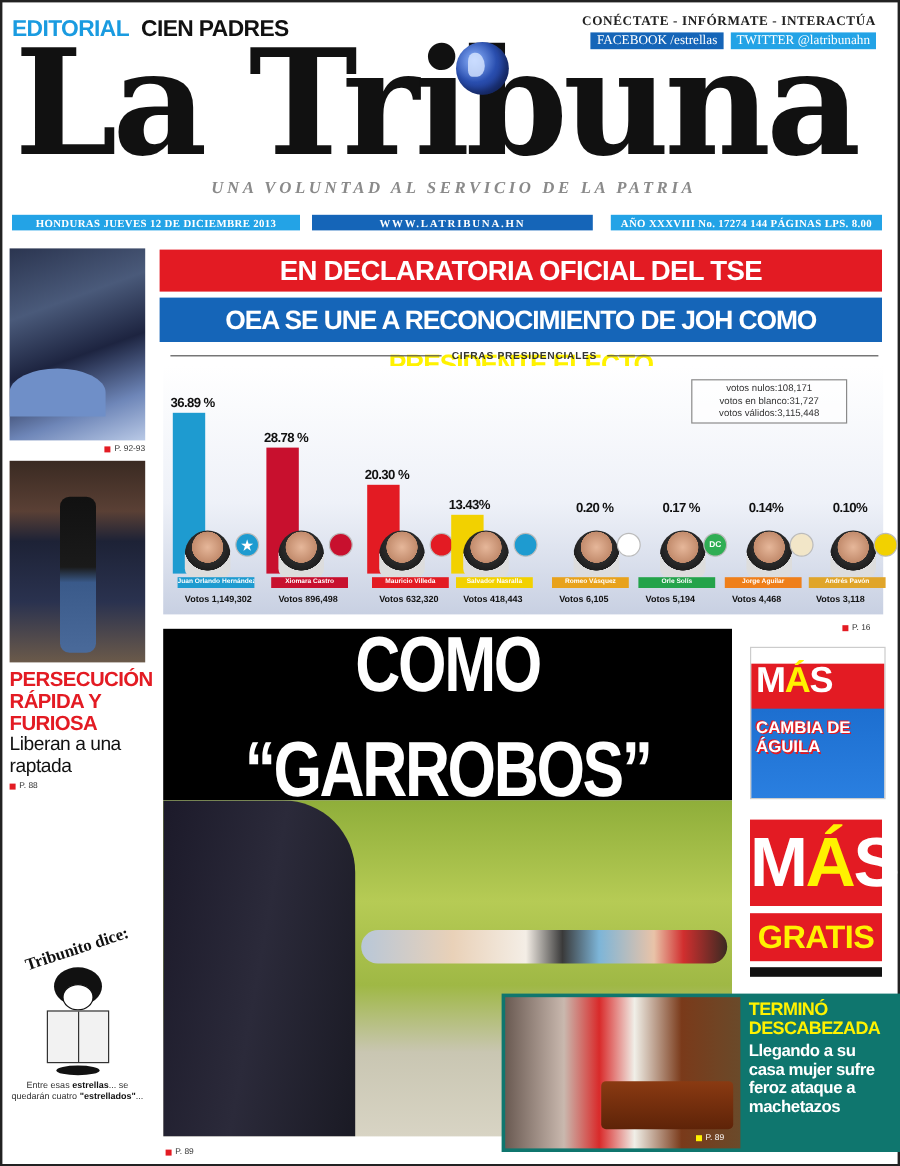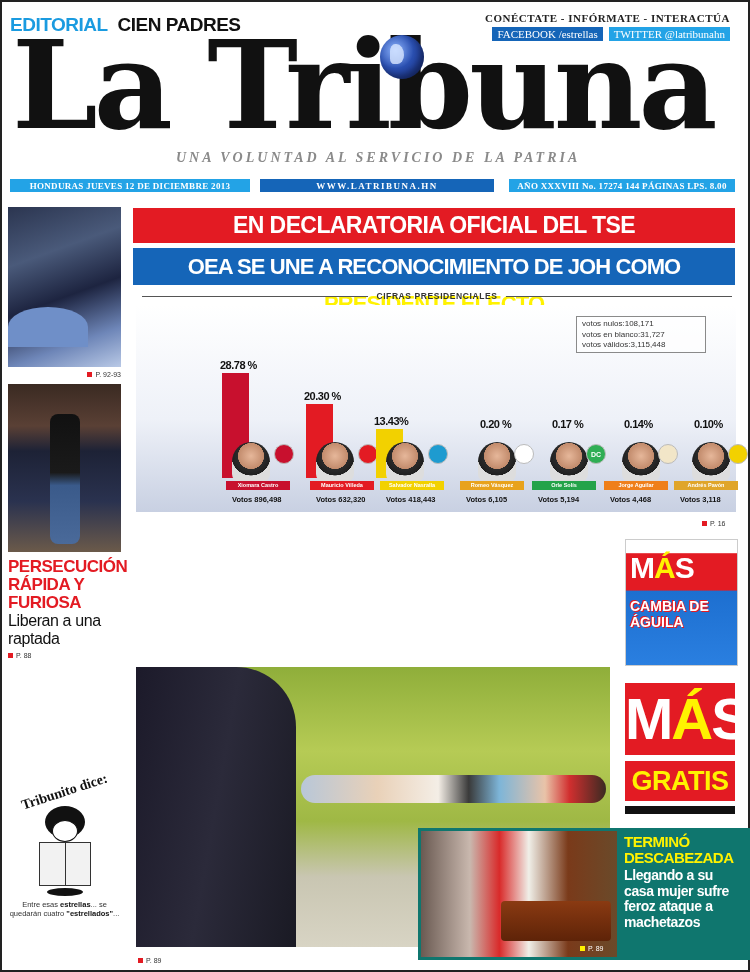--- a/index.html
+++ b/index.html
@@ -62,21 +62,21 @@
   
   .chart { position: absolute; left: 134px; top: 303px; width: 600px; height: 207px; background: linear-gradient(180deg, #ffffff 0%, #eef1f8 55%, #c8d0e2 100%); }
   .bar-group { position: absolute; bottom: 0; }
   .bar { position: absolute; bottom: 34px; width: 27px; }
   .bar-pct { position: absolute; font-weight: bold; font-size: 11px; color: #111; white-space: nowrap; letter-spacing: -0.5px; }
   .face-circle { position: absolute; width: 38px; height: 40px; border-radius: 50% 50% 8px 8px; background: radial-gradient(circle at 50% 35%, #e6b79a 0%, #c28b6c 40%, #2a2a2a 41%, #1f1f1f 60%, #ddd 61%); }
   .party-icon { position: absolute; width: 20px; height: 20px; border-radius: 50%; display: flex; align-items: center; justify-content: center; font-size: 11px; color: #fff; font-weight: bold; }
   .name-tag { position: absolute; height: 9px; font-size: 5.5px; color: #fff; font-weight: bold; text-align: center; line-height: 9px; white-space: nowrap; overflow: hidden; }
   .votes { position: absolute; font-size: 7.5px; font-weight: bold; color: #111; white-space: nowrap; }
   .stats-box { position: absolute; left: 440px; top: 11px; width: 130px; height: 37px; border: 1px solid #8a8a8a; background: rgba(255,255,255,0.6); padding: 2px 5px; font-size: 8px; line-height: 10.5px; color: #333; }
-  .stats-row { display: flex; justify-content: flex-start; }
+  .stats-row { display: flex; justify-content: center; }
   .p16 { position: absolute; left: 700px; top: 514px; }
 
   
   .main-head { position: absolute; left: 134px; top: 522px; width: 474px; height: 143px; background: #000; text-align: center; }
   .main-line1 { color: #fff; font-weight: bold; font-size: 52px; line-height: 70px; letter-spacing: -2px; transform: scaleY(1.25); display: block; margin-top: 4px; font-family: "Liberation Sans", sans-serif; }
   .main-line2 { color: #fff200; font-weight: bold; font-size: 44px; line-height: 52px; letter-spacing: -1.5px; transform: scaleY(1.2); display: block; margin-top: 4px; }
   .main-photo { position: absolute; left: 134px; top: 665px; width: 474px; height: 280px; overflow: hidden;
       background: linear-gradient(180deg, #8fae3a 0%, #b6cb55 30%, #9fb845 55%, #c9c6b2 75%, #d8d4c4 100%); }
   .main-photo .soldier { position: absolute; left: 0; top: 0; width: 160px; height: 280px; background: linear-gradient(100deg, #1c1a2a 0%, #2b2a3a 50%, #1a1a24 100%); border-radius: 0 60px 0 0; }
   .main-photo .bodies { position: absolute; left: 165px; top: 108px; width: 305px; height: 28px; background: linear-gradient(90deg, #b8c7d8 0%, #e9d1b8 25%, #f4eee6 45%, #3a3a3a 55%, #7db5d8 65%, #e9c3a8 80%, #d12f2f 88%, #3a2a22 100%); border-radius: 14px; }
@@ -174,20 +174,28 @@
         </div>
       <div class="stats-row">
           <span>votos en blanco:</span>
           <span>31,727</span>
         </div>
       <div class="stats-row">
           <span>votos válidos:</span>
           <span>3,115,448</span>
         </div>
     </div>
+  <div class="bar-group" style="left: 8px; width: 70px; height: 207px;">
+        <div class="bar" style="left: 0px; height: 134px; background: rgb(30, 155, 208);"></div>
+        <div class="bar-pct" style="left: -2px; bottom: 170px;">36.89 %</div>
+        <div class="face-circle" style="left: 10px; bottom: 30px;"></div>
+        <div class="party-icon" style="left: 52px; bottom: 48px; background: rgb(30, 155, 208); border: 1px solid rgb(187, 187, 187);">★</div>
+        <div class="name-tag" style="left: 4px; width: 64px; bottom: 22px; background: rgb(30, 155, 208);">Juan Orlando Hernández</div>
+        <div class="votes" style="left: 10px; bottom: 8px;">Votos 1,149,302</div>
+      </div>
       <div class="bar-group" style="left: 86px; width: 70px; height: 207px;">
         <div class="bar" style="left: 0px; height: 105px; background: rgb(200, 16, 46);"></div>
         <div class="bar-pct" style="left: -2px; bottom: 141px;">28.78 %</div>
         <div class="face-circle" style="left: 10px; bottom: 30px;"></div>
         <div class="party-icon" style="left: 52px; bottom: 48px; background: rgb(200, 16, 46); border: 1px solid rgb(187, 187, 187);"></div>
         <div class="name-tag" style="left: 4px; width: 64px; bottom: 22px; background: rgb(200, 16, 46);">Xiomara Castro</div>
         <div class="votes" style="left: 10px; bottom: 8px;">Votos 896,498</div>
       </div>
       <div class="bar-group" style="left: 170px; width: 70px; height: 207px;">
         <div class="bar" style="left: 0px; height: 74px; background: rgb(227, 27, 35);"></div>
@@ -232,20 +240,24 @@
         <div class="party-icon" style="left: 58px; bottom: 48px; background: rgb(242, 209, 0); border: 1px solid rgb(187, 187, 187);"></div>
         <div class="name-tag" style="left: 4px; width: 64px; bottom: 22px; background: rgb(224, 165, 42);">Andrés Pavón</div>
         <div class="votes" style="left: 10px; bottom: 8px;">Votos 3,118</div>
       </div>
     </div>
   <div class="page-ref p16">
     <span class="sq"></span>
     <span>P. 16</span>
   </div>
 
+  <div class="main-head">
+    <span class="main-line1">COMO “GARROBOS”</span>
+    <span class="main-line2">DEJAN A 3 JÓVENES</span>
+  </div>
   <div class="main-photo">
     <div class="soldier"></div>
     <div class="bodies"></div>
   </div>
   <div class="page-ref p09">
     <span class="sq"></span>
     <span>P. 89</span>
   </div>
 
   <div class="mas-cover">

